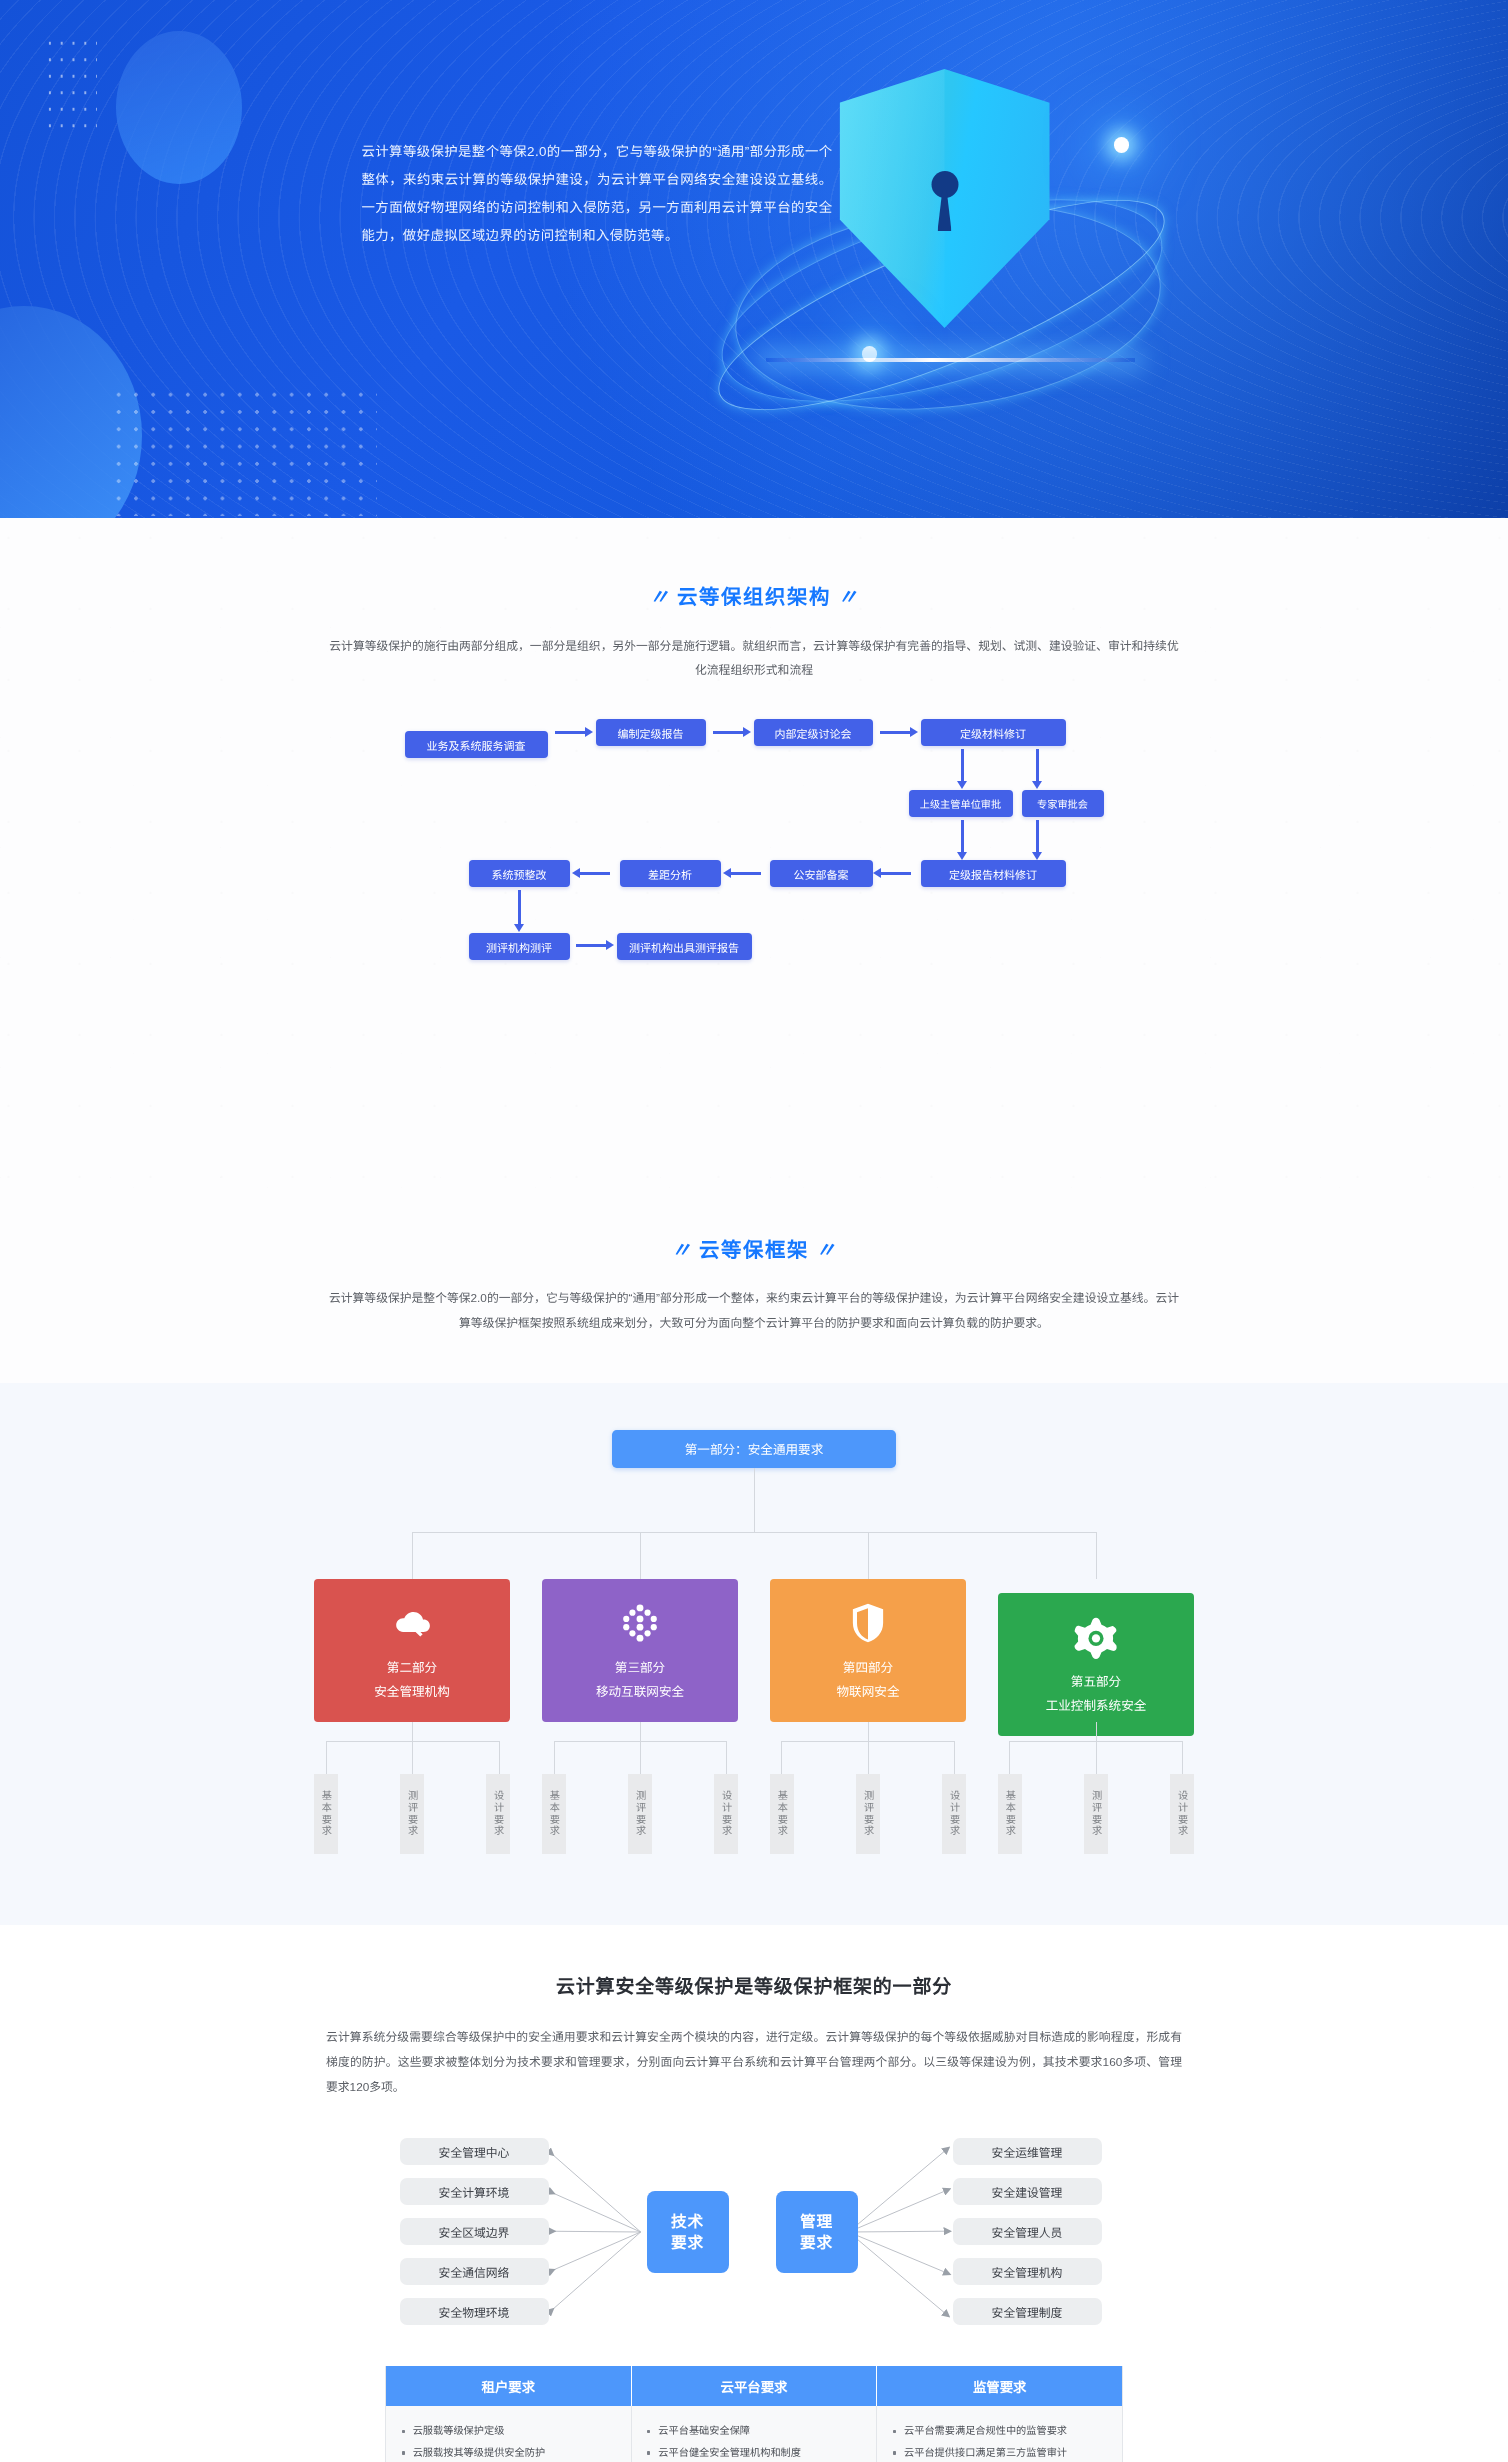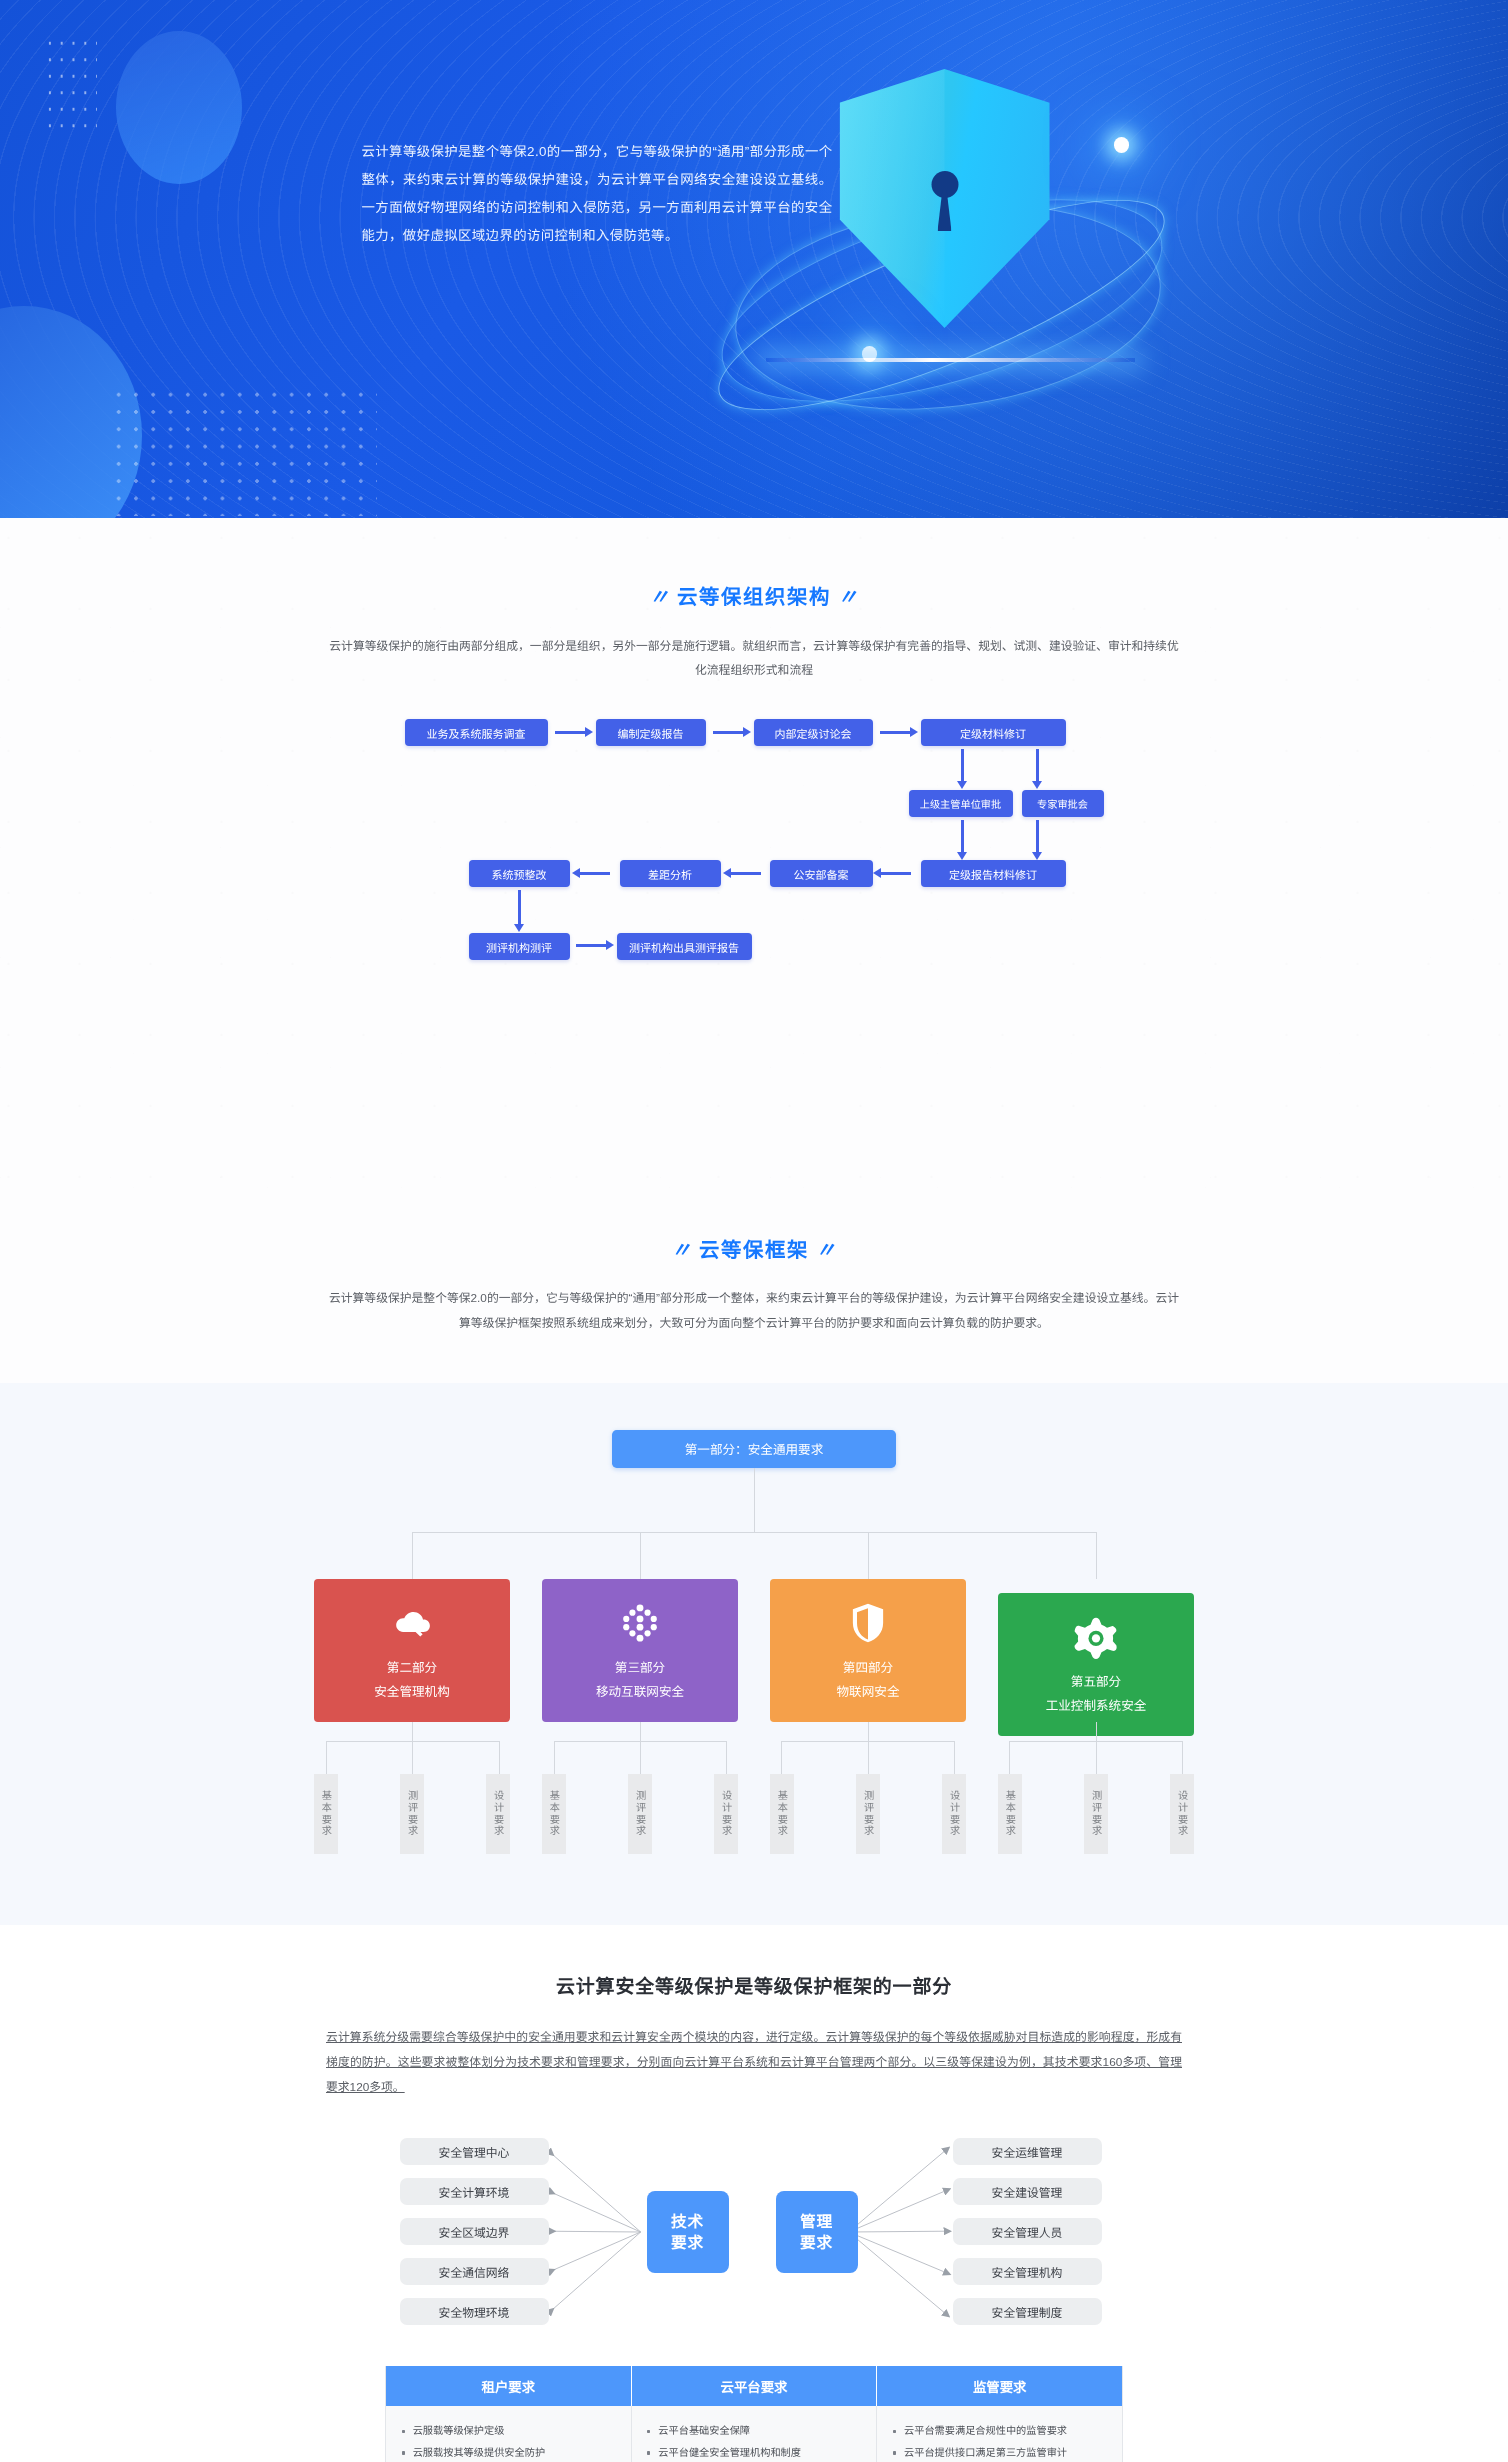--- a/index.html
+++ b/index.html
@@ -238,21 +238,21 @@
   }
 
   
   .sec-part { background: #ffffff; padding: 46px 0 7.9px; }
   .part-title {
     text-align: center; color: #2b2f36; font-size: 19px; font-weight: bold;
     letter-spacing: 0.8px;
   }
   .part-desc {
     margin: 27px auto 0; width: 856px;
-    color: #5b5f66; font-size: 11.8px; line-height: 2.15; text-align: justify; text-decoration: underline;
+    color: #5b5f66; font-size: 11.8px; line-height: 2.15; text-align: justify;
   }
 
   
   .fan { position: relative; width: 785px; height: 196px; margin: 33px auto 0; }
   .fan svg { position: absolute; inset: 0; width: 100%; height: 100%; }
   .pill {
     position: absolute; width: 149px; height: 27px;
     background: #eceef0; color: #3d4148; font-size: 11.8px;
     display: flex; align-items: center; justify-content: center;
     border-radius: 7px;
@@ -321,21 +321,21 @@
 <section class="sec-org">
   <div class="sec-org-bg"></div>
   <div class="wrap" style="padding-top:62px;">
     <h2 class="sec-title">
       <span class="q">〃</span><span>云等保组织架构</span><span class="q">〃</span>
     </h2>
     <p class="sec-sub">云计算等级保护的施行由两部分组成，一部分是组织，另外一部分是施行逻辑。就组织而言，云计算等级保护有完善的指导、规划、试测、建设验证、审计和持续优化流程组织形式和流程</p>
 
     <div class="flow">
 
-      <div class="node" style="left:43px;  top:0;  width:143px;">业务及系统服务调查</div>
+      <div class="node" style="left:43px;  top:12px;  width:143px;">业务及系统服务调查</div>
       <div class="arrow-r" style="left:193px; top:11.8px; width:31px;"></div>
       <div class="node" style="left:234px; top:0;  width:110px;">编制定级报告</div>
       <div class="arrow-r" style="left:351px; top:11.8px; width:31px;"></div>
       <div class="node" style="left:392px; top:0;  width:119px;">内部定级讨论会</div>
       <div class="arrow-r" style="left:518px; top:11.8px; width:31px;"></div>
       <div class="node" style="left:559px; top:0;  width:145px;">定级材料修订</div>
 
       <div class="arrow-d" style="left:599px; top:30px; height:33px;"></div>
       <div class="arrow-d" style="left:674px; top:30px; height:33px;"></div>
 

